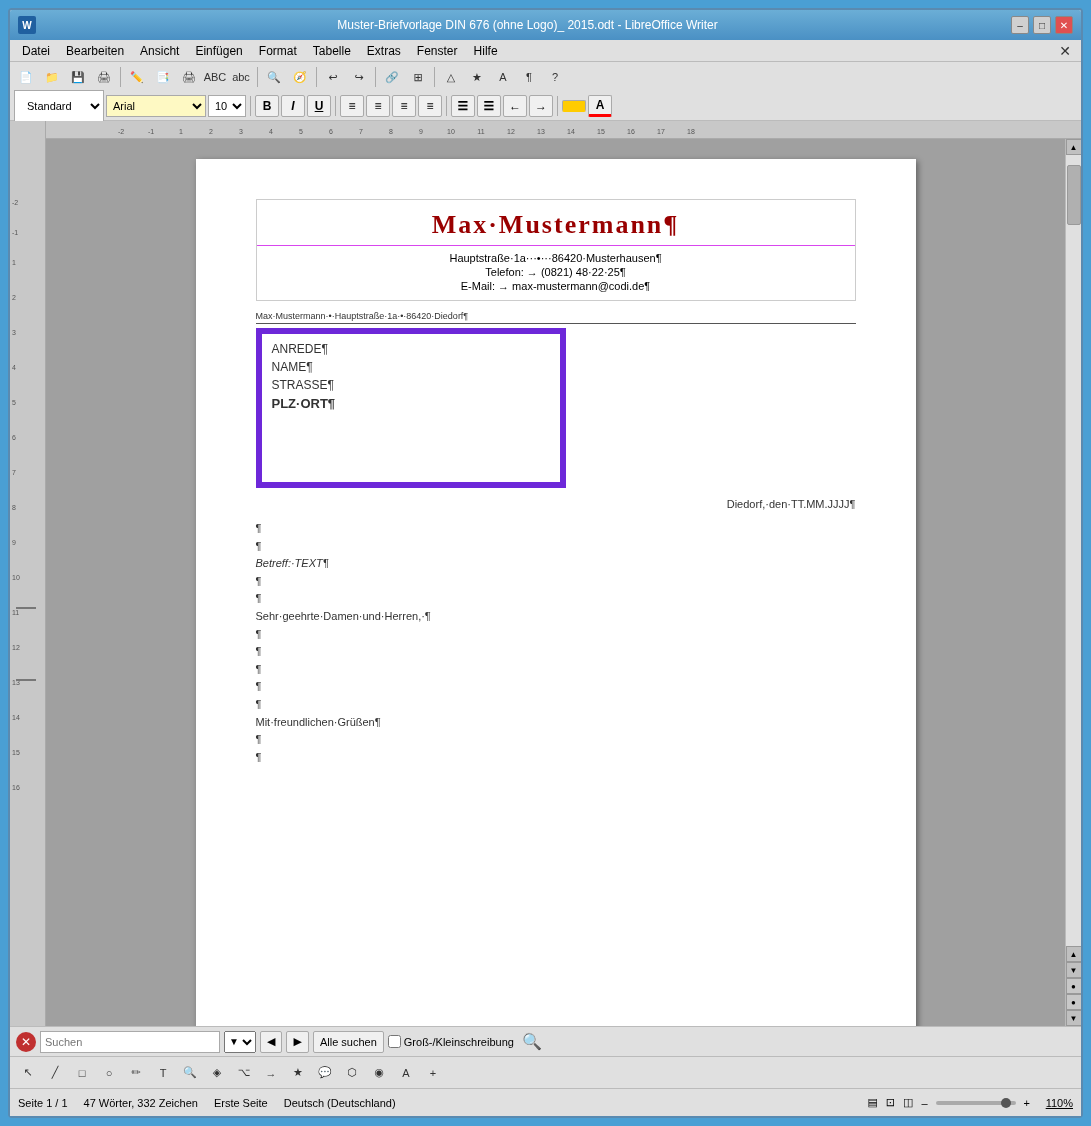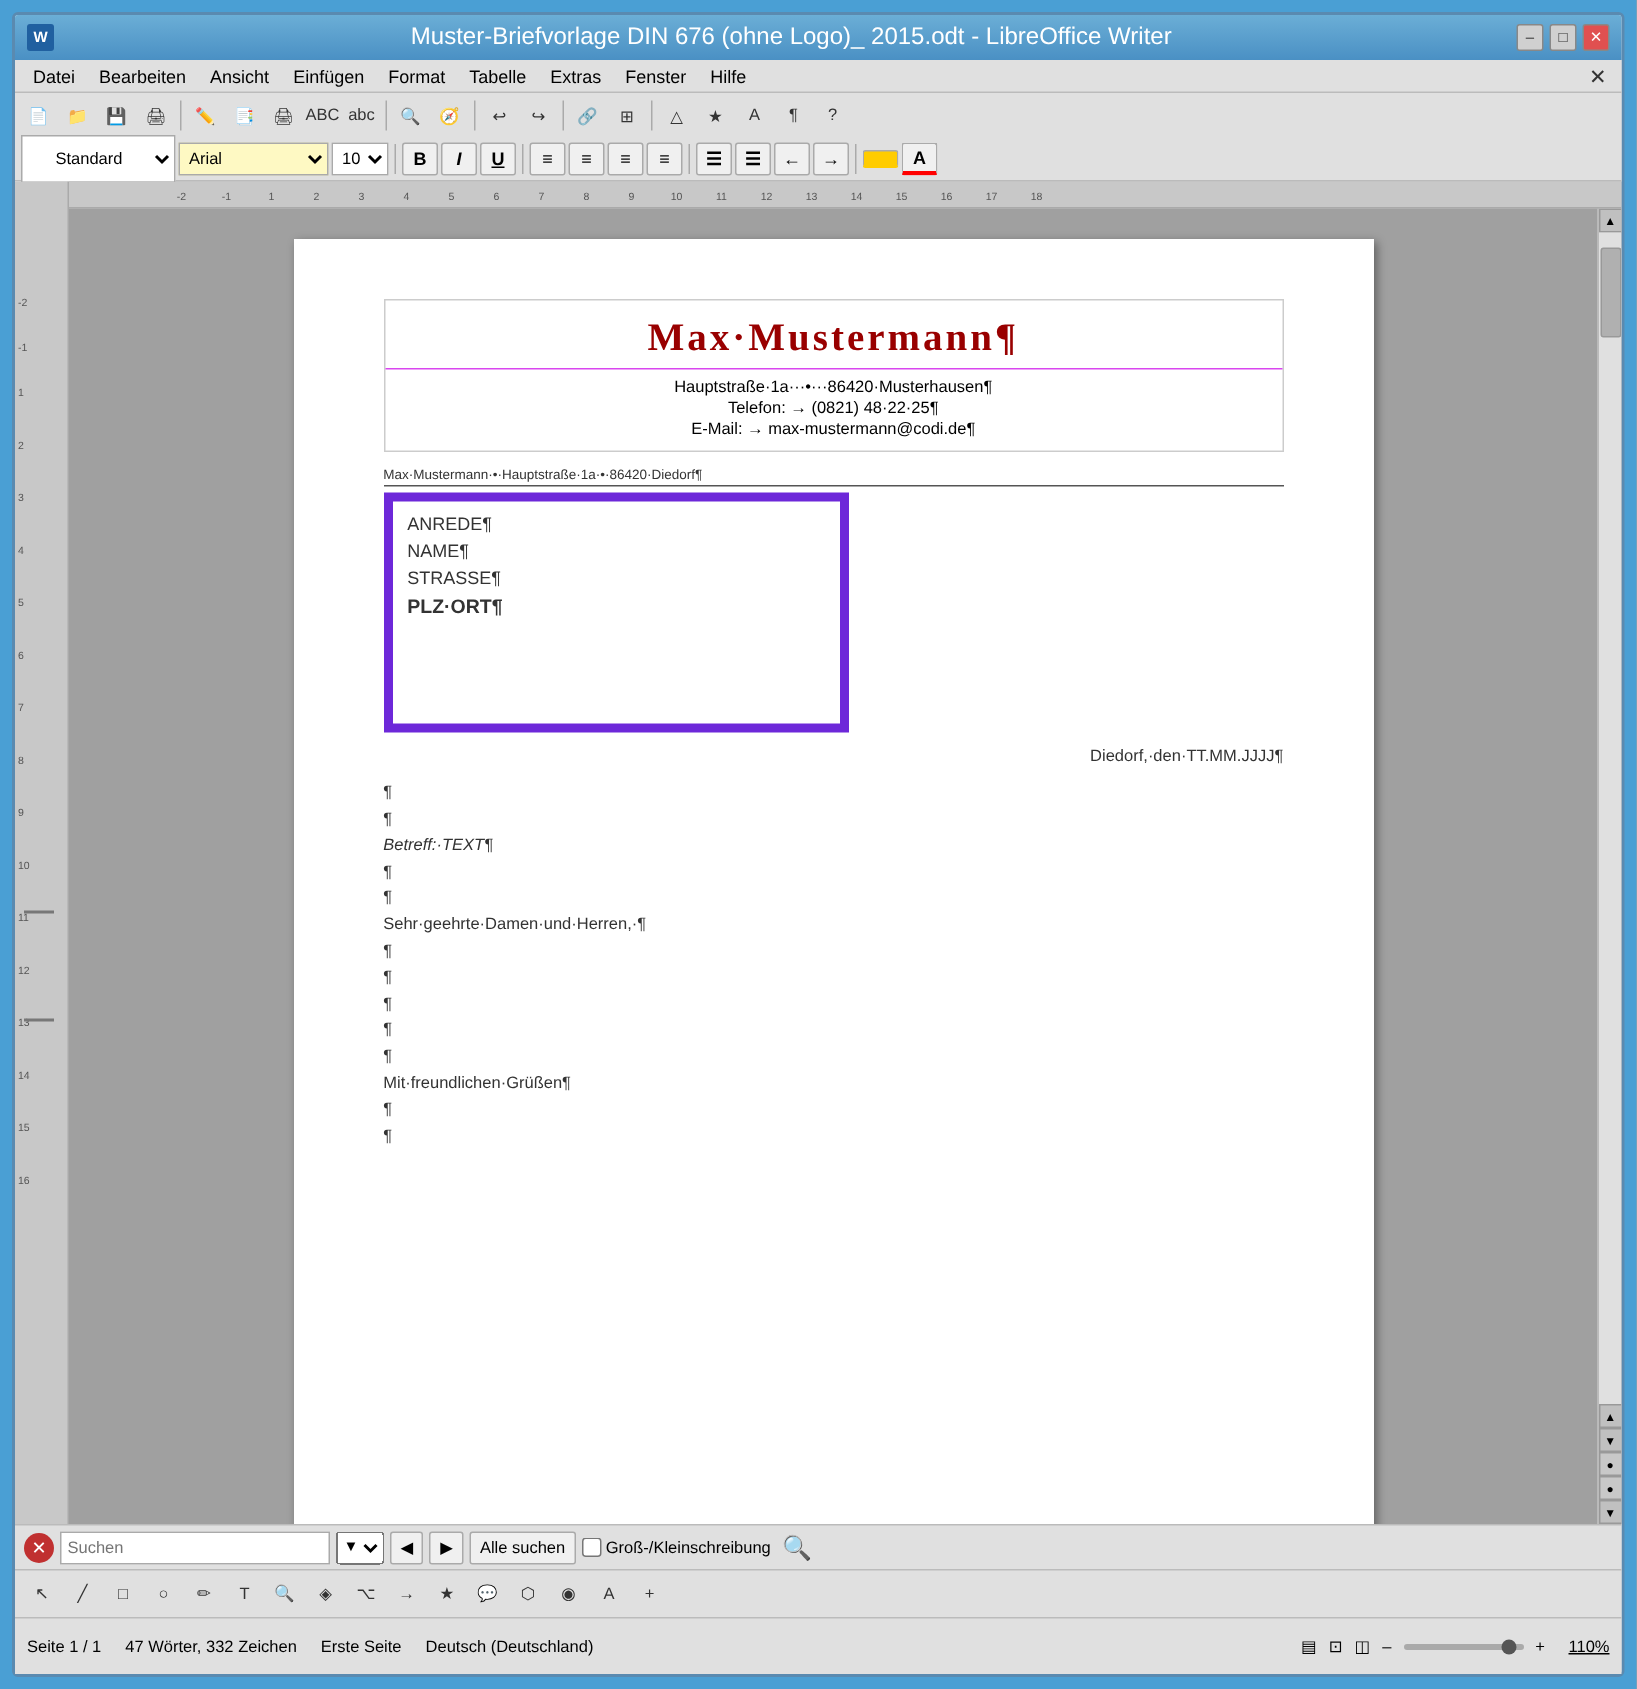--- a/index.html
+++ b/index.html
@@ -38,21 +38,21 @@
       width: 18px; height: 18px;
       background: #2060a0;
       border-radius: 2px;
       margin-right: 8px;
       display: flex; align-items: center; justify-content: center;
       color: white; font-size: 10px; font-weight: bold;
     }
     .titlebar-title {
       flex: 1;
       color: white;
-      font-size: 16px;
+      font-size: 12px;
       text-align: center;
       font-weight: normal;
     }
     .titlebar-buttons {
       display: flex; gap: 4px;
     }
     .titlebar-btn {
       width: 18px; height: 18px;
       border-radius: 2px;
       border: 1px solid #888;
@@ -123,21 +123,21 @@
       align-items: center;
       padding: 2px 4px;
       gap: 2px;
       height: 28px;
     }
     .style-select {
       height: 32px;
       font-size: 11px;
       border: 1px solid #aaa;
       background: white;
-      padding: 0 18px;
+      padding: 0 8px;
       min-width: 90px;
     }
     .font-select {
       height: 22px;
       font-size: 11px;
       border: 1px solid #aaa;
       background: #fef9c3;
       padding: 0 2px;
       min-width: 100px;
     }
@@ -398,21 +398,21 @@
       border-top: 1px solid #bbb;
       display: flex;
       align-items: center;
       padding: 0 6px;
       gap: 3px;
       flex-shrink: 0;
     }
 
     
     .status-bar {
-      height: 38px;
+      height: 28px;
       background: #e0e0e0;
       border-top: 1px solid #bbb;
       display: flex;
       align-items: center;
       padding: 0 8px;
       font-size: 11px;
       color: #000;
       gap: 16px;
       flex-shrink: 0;
     }

